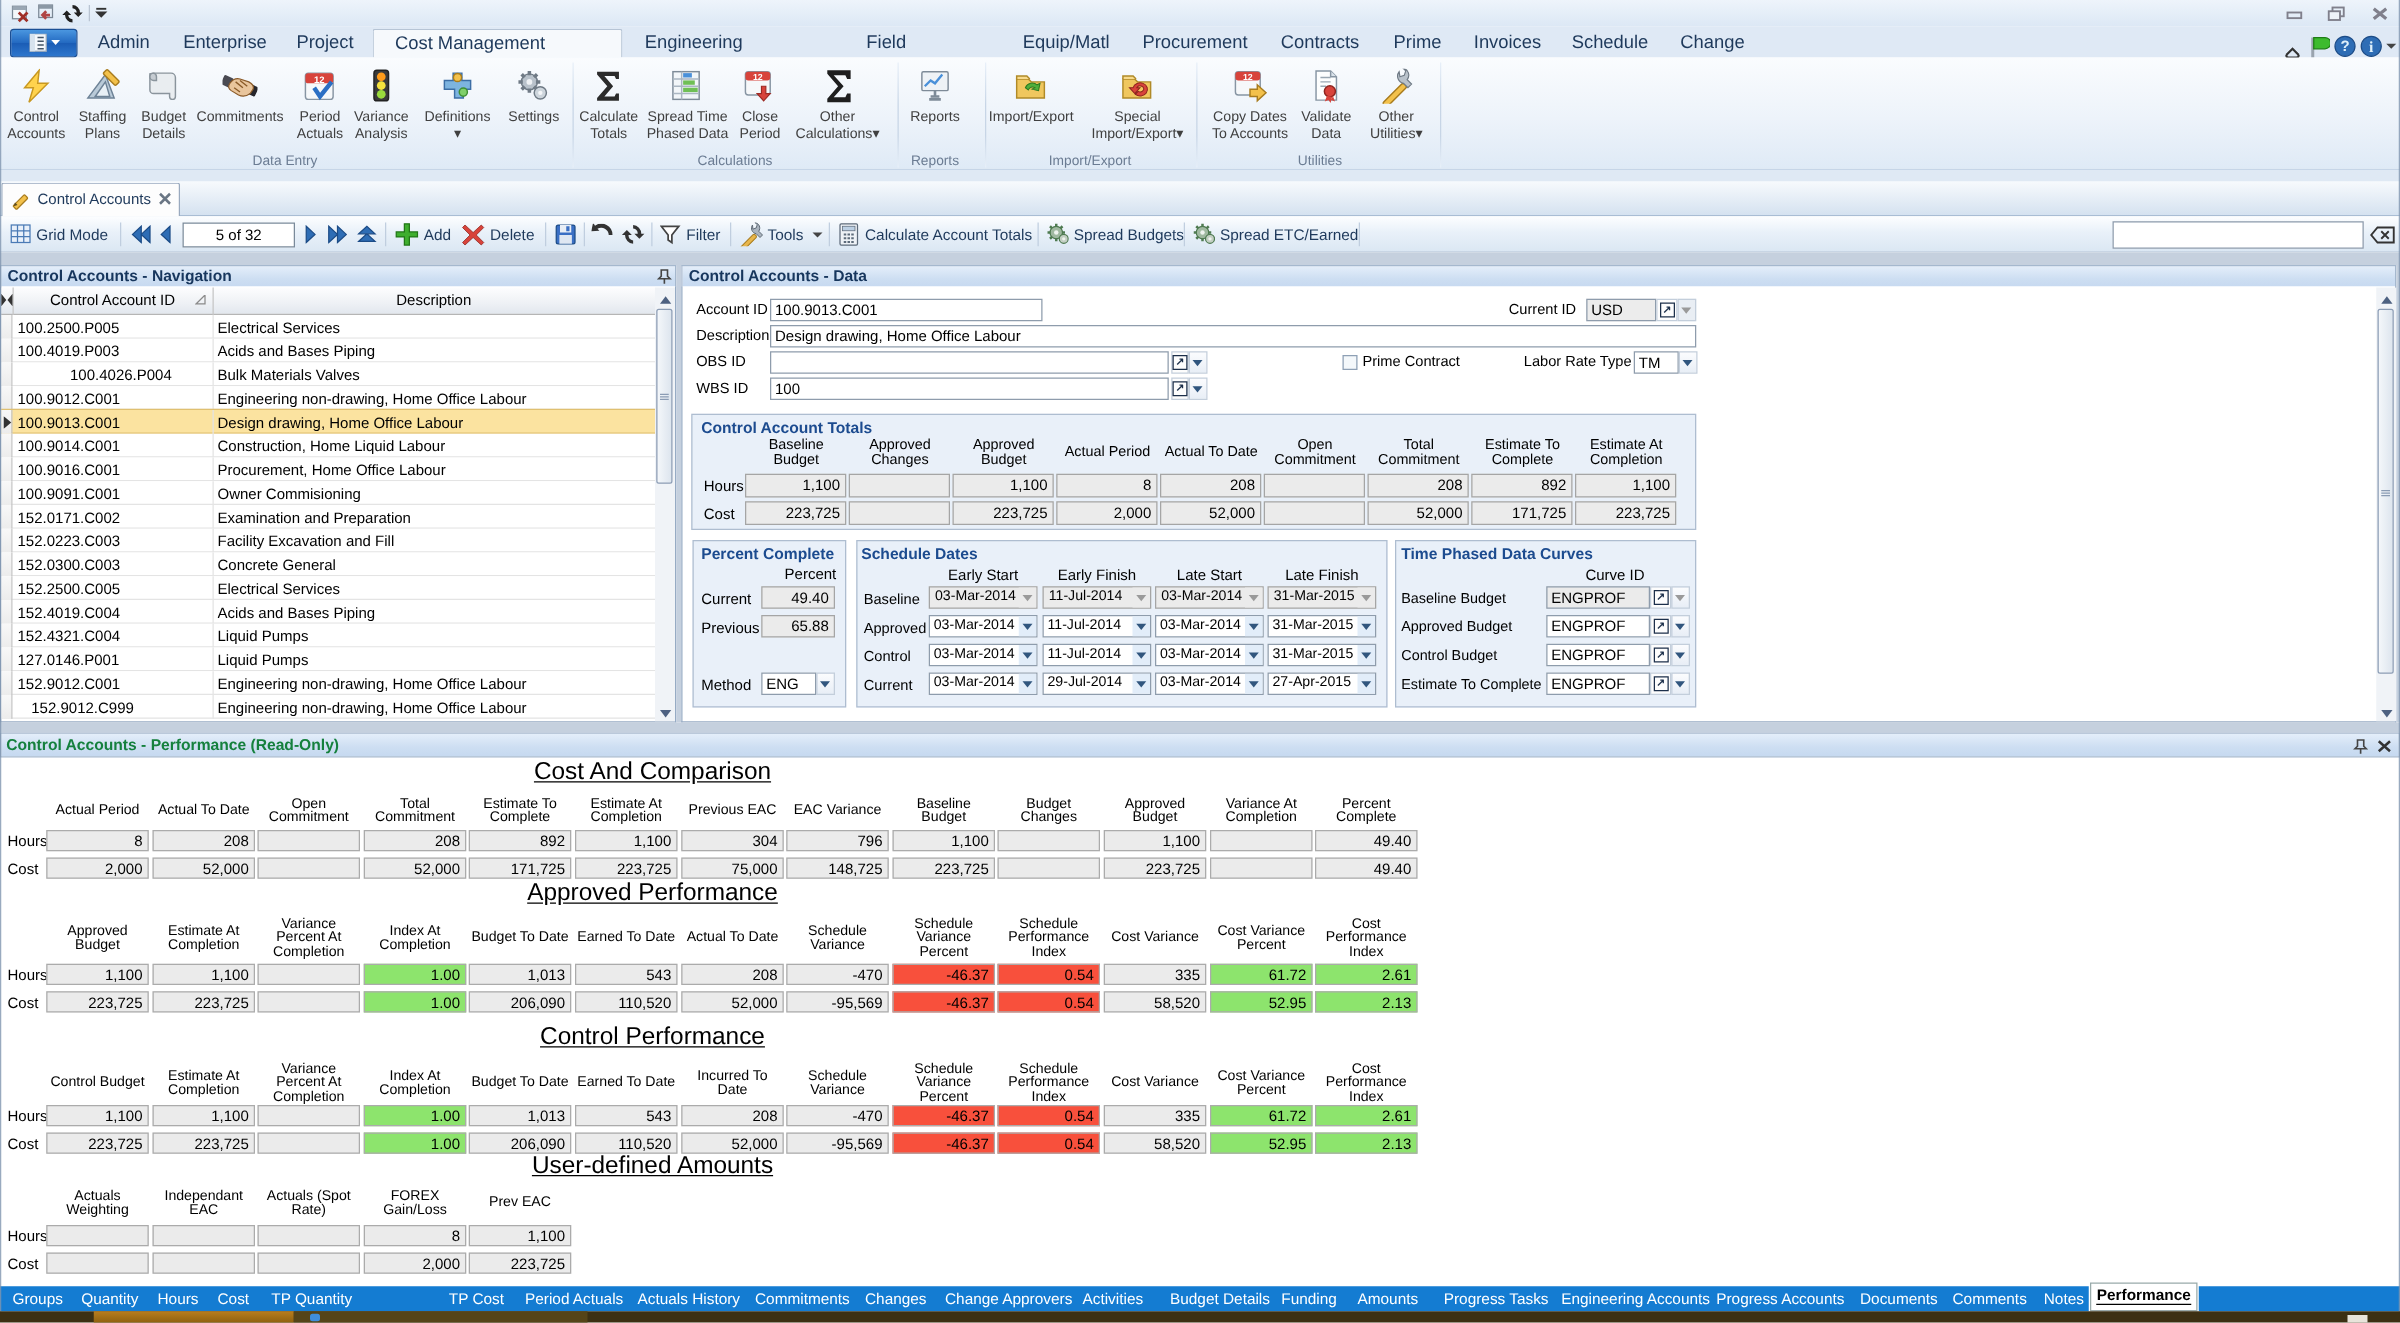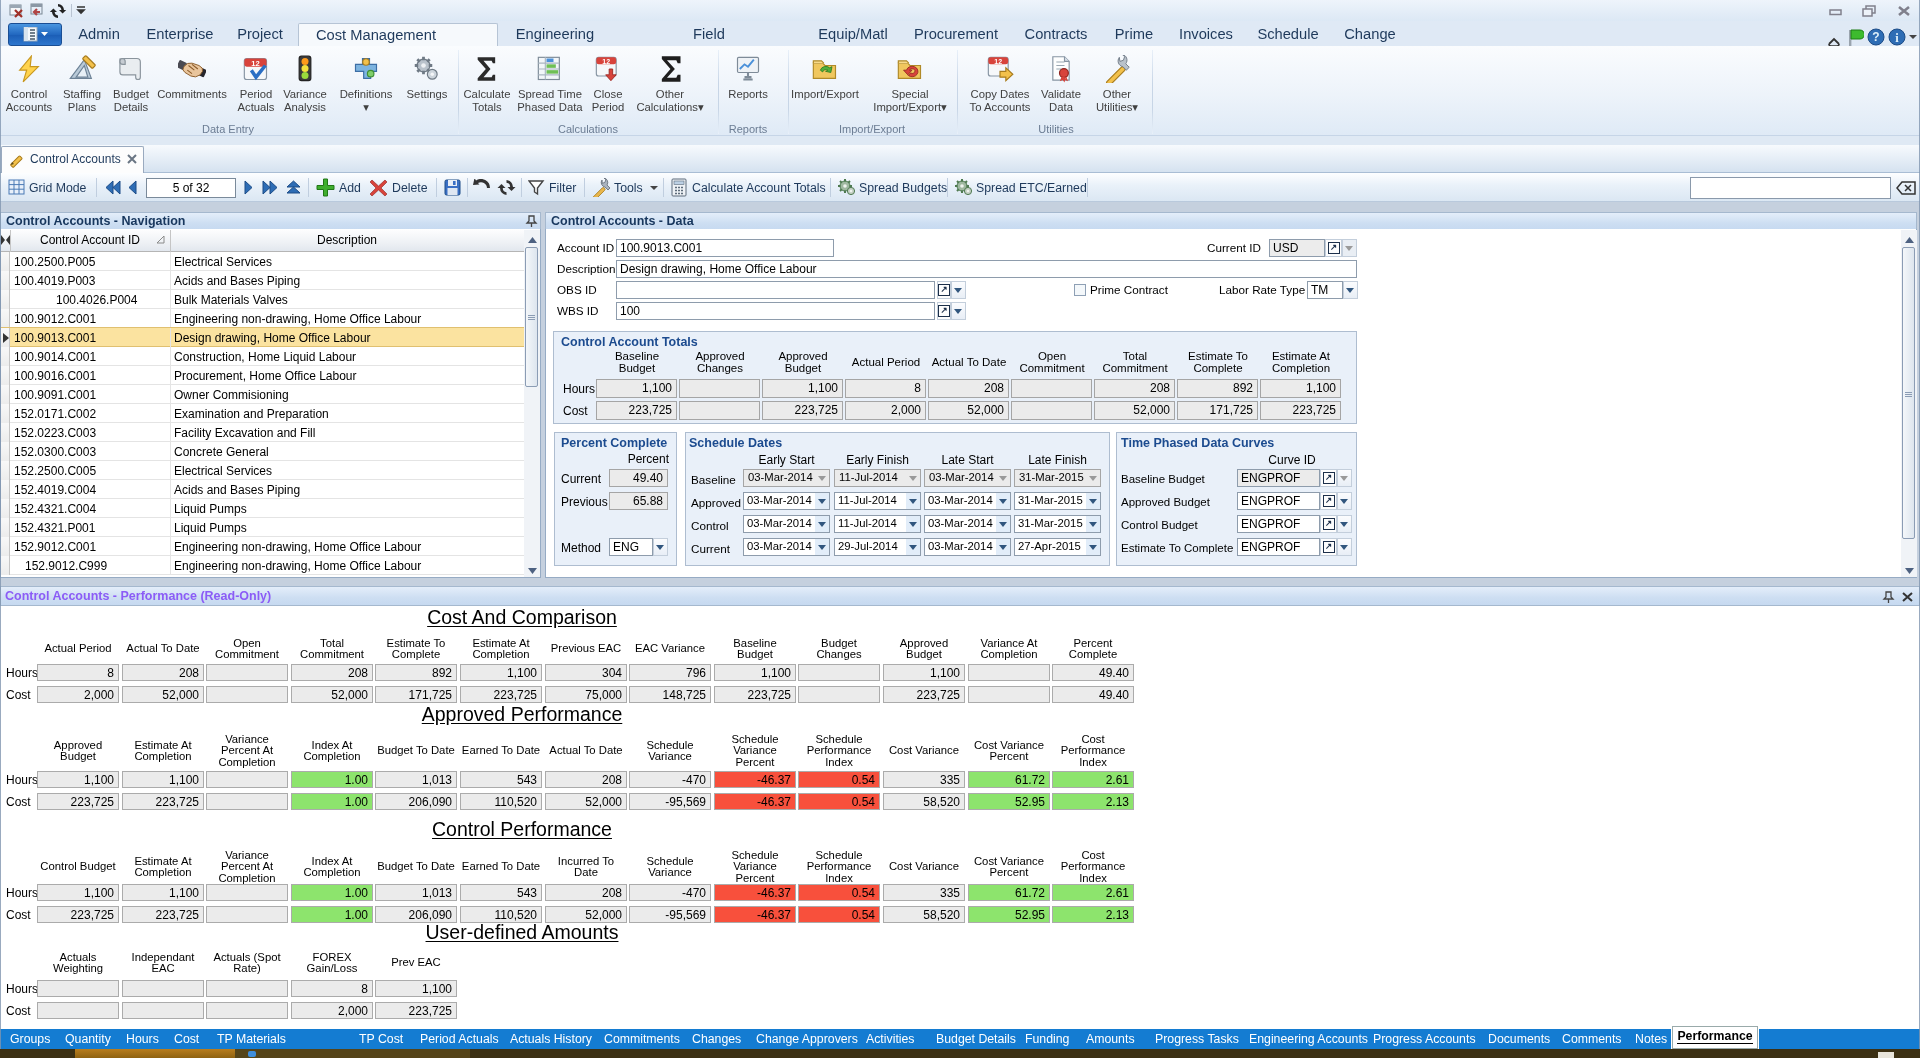--- a/index.html
+++ b/index.html
@@ -458,21 +458,21 @@
 <div class="nav-cell" style="left:14px;top:483px;width:152px;">152.4019.C004</div>
 <div class="abs" style="left:170px;top:480px;width:1px;height:19px;background:#e4e4e4;"></div>
 <div class="nav-cell" style="left:174px;top:483px;width:346px;">Acids and Bases Piping</div>
 <div class="abs" style="left:1px;top:499px;width:523px;height:19px;background:#fff;border-bottom:1px solid #e4e4e4;"></div>
 <div class="abs" style="left:1px;top:499px;width:9px;height:19px;background:linear-gradient(#f8f8f8,#ececec);border-right:1px solid #c5c5c5;"></div>
 <div class="nav-cell" style="left:14px;top:502px;width:152px;">152.4321.C004</div>
 <div class="abs" style="left:170px;top:499px;width:1px;height:19px;background:#e4e4e4;"></div>
 <div class="nav-cell" style="left:174px;top:502px;width:346px;">Liquid Pumps</div>
 <div class="abs" style="left:1px;top:518px;width:523px;height:19px;background:#fff;border-bottom:1px solid #e4e4e4;"></div>
 <div class="abs" style="left:1px;top:518px;width:9px;height:19px;background:linear-gradient(#f8f8f8,#ececec);border-right:1px solid #c5c5c5;"></div>
-<div class="nav-cell" style="left:14px;top:521px;width:152px;">152.4321.P001</div>
+<div class="nav-cell" style="left:14px;top:521px;width:152px;">127.0146.P001</div>
 <div class="abs" style="left:170px;top:518px;width:1px;height:19px;background:#e4e4e4;"></div>
 <div class="nav-cell" style="left:174px;top:521px;width:346px;">Liquid Pumps</div>
 <div class="abs" style="left:1px;top:537px;width:523px;height:19px;background:#fff;border-bottom:1px solid #e4e4e4;"></div>
 <div class="abs" style="left:1px;top:537px;width:9px;height:19px;background:linear-gradient(#f8f8f8,#ececec);border-right:1px solid #c5c5c5;"></div>
 <div class="nav-cell" style="left:14px;top:540px;width:152px;">152.9012.C001</div>
 <div class="abs" style="left:170px;top:537px;width:1px;height:19px;background:#e4e4e4;"></div>
 <div class="nav-cell" style="left:174px;top:540px;width:346px;">Engineering non-drawing, Home Office Labour</div>
 <div class="abs" style="left:1px;top:556px;width:523px;height:19px;background:#fff;border-bottom:1px solid #e4e4e4;"></div>
 <div class="abs" style="left:1px;top:556px;width:9px;height:19px;background:linear-gradient(#f8f8f8,#ececec);border-right:1px solid #c5c5c5;"></div>
 <div class="nav-cell" style="left:14px;top:559px;width:152px;margin-left:11px;">152.9012.C999</div>
@@ -614,21 +614,21 @@
 <svg class="abs" style="left:1904px;top:235px;" width="11" height="10" viewBox="0 0 11 10">
     <path d="M5.5 2 L1 8 L10 8 Z" fill="#4d6181"></path>
   </svg>
 <div class="abs" style="left:1902px;top:247px;width:13px;height:292px;border:1px solid #8b9cb4;border-radius:2px;background:linear-gradient(90deg,#f4f7fa,#dde5ee);"></div>
 <div class="abs" style="left:1905px;top:392px;width:7px;height:1px;background:#8b9cb4;box-shadow:0 2px #8b9cb4,0 4px #8b9cb4;"></div>
 <svg class="abs" style="left:1904px;top:566px;" width="11" height="10" viewBox="0 0 11 10">
     <path d="M5.5 8 L1 2 L10 2 Z" fill="#4d6181"></path>
   </svg>
 <div class="abs" style="left:0;top:578px;width:1920px;height:8px;background:#c5d0de;"></div>
 <div class="abs" style="left:0;top:586px;width:1920px;height:20px;background:linear-gradient(#e4eefa,#cddef2 60%,#c6d9f0);border:1px solid #a5b8ce;"></div>
-<div class="abs" style="left:5px;top:589px;font-size:12.5px;font-weight:bold;color:#8b5cf6;">Control Accounts - Performance (Read-Only)</div>
+<div class="abs" style="left:5px;top:589px;font-size:12.5px;font-weight:bold;color:#15803d;">Control Accounts - Performance (Read-Only)</div>
 <svg class="abs" style="left:1882px;top:590px;" width="13" height="14" viewBox="0 0 13 14">
     <path d="M4 2 h5 v5 l2 2 h-9 l2 -2 z M6.5 9 v4" fill="none" stroke="#444" stroke-width="1.3"></path>
   </svg>
 <svg class="abs" style="left:1901px;top:591px;" width="13" height="12" viewBox="0 0 13 12">
     <path d="M2 2 L11 10 M11 2 L2 10" stroke="#333" stroke-width="2"></path>
   </svg>
 <div class="abs" style="left:0;top:607px;width:1920px;height:414px;background:#fff;"></div>
 <div class="ptitle" style="left:222px;top:606px;width:600px;">Cost And Comparison</div>
 <div class="phead" style="left:36px;top:636px;width:84px;height:26px;">
     <div style="width:100%;">Actual Period</div>
@@ -859,21 +859,21 @@
 <div class="gcell" style="left:37px;top:1002px;width:82px;"></div>
 <div class="gcell" style="left:122px;top:1002px;width:82px;"></div>
 <div class="gcell" style="left:206px;top:1002px;width:82px;"></div>
 <div class="gcell" style="left:291px;top:1002px;width:82px;">2,000</div>
 <div class="gcell" style="left:375px;top:1002px;width:82px;">223,725</div>
 <div class="abs" style="left:0;top:1029px;width:1920px;height:20px;background:#147cd2;"></div>
 <div class="btab" style="left:10px;top:1029px;">Groups</div>
 <div class="btab" style="left:65px;top:1029px;">Quantity</div>
 <div class="btab" style="left:126px;top:1029px;">Hours</div>
 <div class="btab" style="left:174px;top:1029px;">Cost</div>
-<div class="btab" style="left:217px;top:1029px;">TP Materials</div>
+<div class="btab" style="left:217px;top:1029px;">TP Quantity</div>
 <div class="btab" style="left:293px;top:1029px;margin-top:41px;">TP Hours</div>
 <div class="btab" style="left:359px;top:1029px;">TP Cost</div>
 <div class="btab" style="left:420px;top:1029px;">Period Actuals</div>
 <div class="btab" style="left:510px;top:1029px;">Actuals History</div>
 <div class="btab" style="left:604px;top:1029px;">Commitments</div>
 <div class="btab" style="left:692px;top:1029px;">Changes</div>
 <div class="btab" style="left:756px;top:1029px;">Change Approvers</div>
 <div class="btab" style="left:866px;top:1029px;">Activities</div>
 <div class="btab" style="left:936px;top:1029px;">Budget Details</div>
 <div class="btab" style="left:1025px;top:1029px;">Funding</div>

